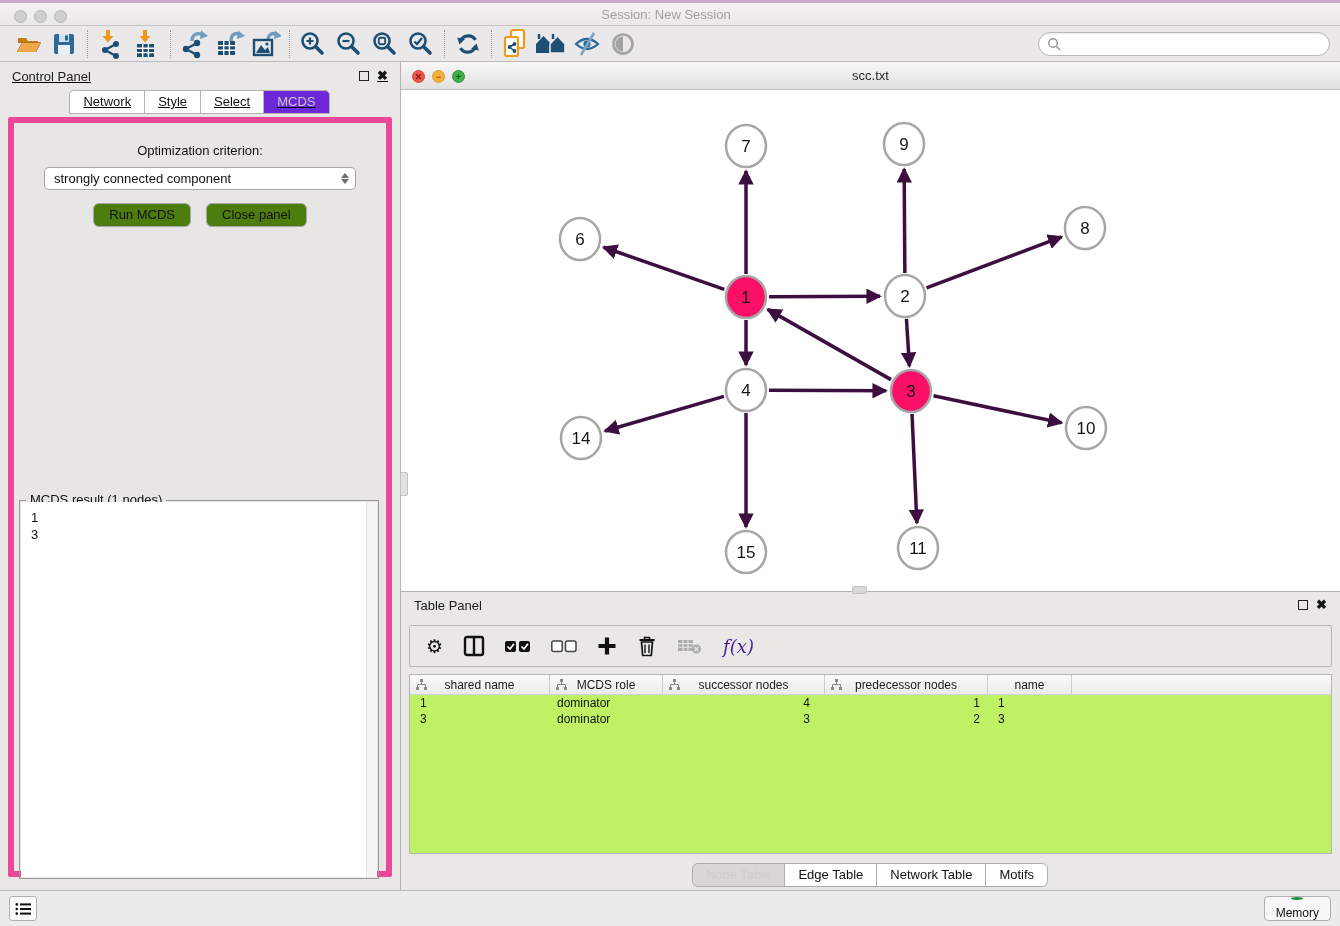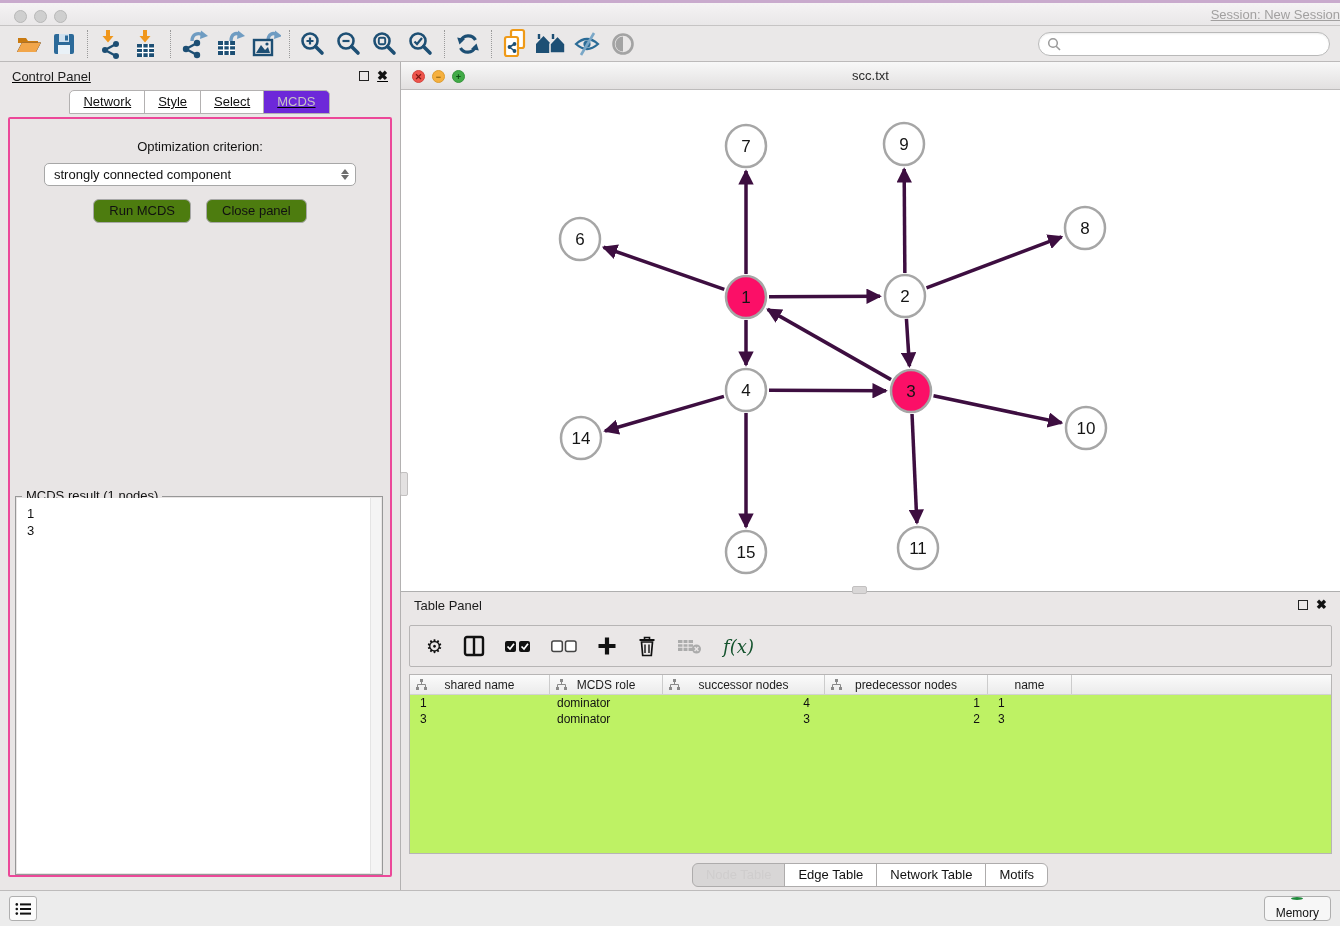--- a/index.html
+++ b/index.html
@@ -2,22 +2,22 @@
 <html><head>
 <meta charset="utf-8">
 <style>
   * { margin:0; padding:0; box-sizing:border-box; }
   html,body { width:1340px; height:926px; overflow:hidden;
     font-family:"Liberation Sans", sans-serif; background:#ececec; }
 
   
   .titlebar { height:26px; background:linear-gradient(#f5f3f4,#e9e7e8);
     border-top:3px solid #c9aacd; border-bottom:1px solid #c6c4c4; position:relative; }
-  .titlebar .title { position:absolute; left:0; right:0; top:4px; text-align:right;
-    font-size:13px; color:#a2a0a0;text-decoration:underline; }
+  .titlebar .title { position:absolute; left:0; right:8px; top:4px; text-align:center;
+    font-size:13px; color:#a2a0a0; }
   .tl { position:absolute; top:7px; width:13px; height:13px; border-radius:50%;
     background:#cfcfcf; border:1px solid #b8b8b8; }
   .tl.t1{left:14px}.tl.t2{left:34px}.tl.t3{left:54px}
 
   
   .toolbar { height:36px; background:#eae8e8; border-bottom:1px solid #bcbaba;
     display:flex; align-items:center; padding:0 10px; }
   .tbtn { width:36px; height:30px; display:flex; align-items:center; justify-content:center; }
   .tsep { width:1px; height:28px; border-left:1px dotted #9a9a9a; margin:0 5px; }
   .searchbox { margin-left:auto; width:292px; height:24px; background:#fff;
@@ -36,21 +36,21 @@
   .panel-head .ptitle { font-size:13px; color:#1c1c1c; }
   .panel-icons { margin-left:auto; display:flex; align-items:center; gap:8px; }
   .float-ic { width:10px; height:10px; border:1.5px solid #222; }
   .close-ic { font-size:13px; font-weight:bold; color:#111; line-height:10px; }
   .cp-tabs { display:flex; justify-content:center; position:relative; z-index:2; }
   .cp-tab { font-size:13px; color:#111; background:#fff; border:1px solid #b3b1b1;
     padding:3px 13px 4px; margin-left:-1px; }
   .cp-tab:first-child { border-top-left-radius:5px; }
   .cp-tab.sel { background:#6d28d9; color:#c7c5c5; border-top-right-radius:5px; }
   .cp-content { position:absolute; left:8px; right:8px; top:55px; bottom:13px;
-    border:2px solid #ec4899; background:#e8e5e5; border-radius:2px; }
+    border:6px solid #ec4899; background:#e8e5e5; border-radius:2px; }
   .opt-label { text-align:center; margin-top:20px; font-size:13px; color:#111; }
   .dropdown { width:312px; height:23px; margin:9px auto 0; background:#fff;
     border:1px solid #a7a7a7; border-radius:5px; display:flex; align-items:center;
     padding:0 4px 0 9px; font-size:13px; color:#111; }
   .dd-stepper { margin-left:auto; display:flex; flex-direction:column; align-items:center;
     gap:1px; padding-right:2px; }
   .dd-stepper i { width:0; height:0; border-left:4px solid transparent;
     border-right:4px solid transparent; display:block; }
   .dd-up { border-bottom:5px solid #6d6d6d; }
   .dd-dn { border-top:5px solid #6d6d6d; }
@@ -90,21 +90,21 @@
   .hgrip { position:absolute; left:852px; top:524px; width:15px; height:8px;
     background:#d9d7d7; border:1px solid #c2c0c0; border-radius:2px; z-index:5; }
 
   
   .table-panel { flex:1; background:#eae7e7; display:flex; flex-direction:column; }
   .tp-head { height:26px; display:flex; align-items:center; padding:0 13px;gap:40px; }
   .tp-head .ptitle { font-size:13px; color:#1c1c1c; }
   .tp-toolbar { margin:7px 8px 0; height:42px; border:1px solid #b7b5b5; border-radius:2px;
     display:flex; align-items:center; gap:20px; padding:0 16px; }
   .tp-ic { display:flex; align-items:center; justify-content:center; }
-  .fx { font-family:"DejaVu Serif", serif; font-style:italic; font-size:18px; color:#14532d; }
+  .fx { font-family:"DejaVu Serif", serif; font-style:italic; font-size:18px; color:#4c1d95; }
   .gear-glyph { font-size:19px; color:#111; line-height:20px;
     font-family:"DejaVu Sans", sans-serif; }
 
   .tp-table { margin:7px 8px 0; height:180px; background:#bef264; border:1px solid #b7b5b5;
     display:flex; flex-direction:column; overflow:hidden; }
   .th-row { height:20px; display:flex; background:linear-gradient(#fbfbfb,#ebebeb);
     border-bottom:1px solid #d2d2d2; flex:none; }
   .th { position:relative; display:flex; align-items:center; justify-content:center;
     font-size:12px; color:#1c1c1c; border-right:1px solid #cccccc; }
   .th .colic { position:absolute; left:6px; top:4px; }

